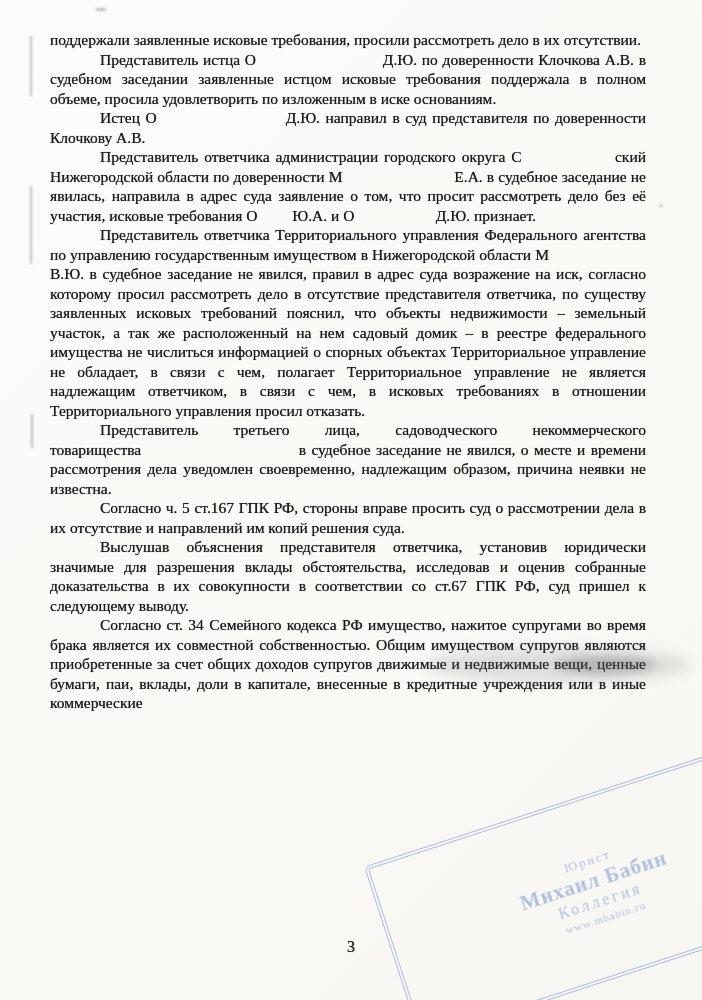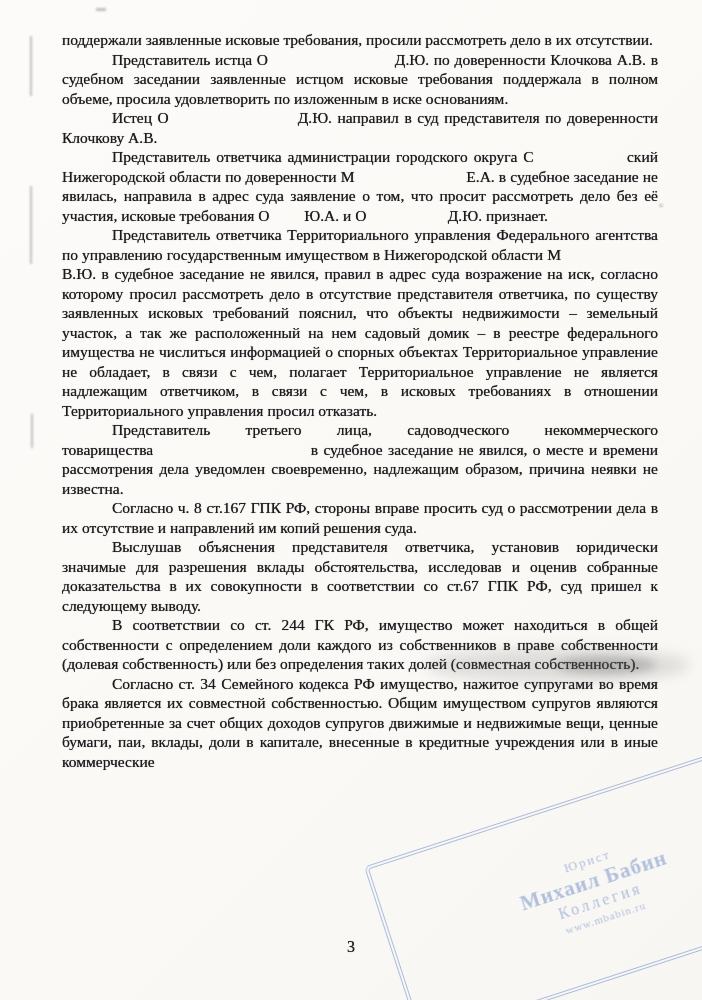--- a/index.html
+++ b/index.html
@@ -6,21 +6,21 @@
   .page{
     position:relative;
     width:702px;height:1000px;
     margin:0 auto;
     background:linear-gradient(135deg,#fcfbf9 0%,#faf9f6 60%,#f7f6f3 100%);
     overflow:hidden;
     font-family:"Liberation Serif", serif;
   }
   .text-block{
     position:absolute;
-    left:62px;top:30px;
+    left:50px;top:30px;
     width:596px;
     color:#1c1c1e;
     font-size:15.5px;
     line-height:19.5px;
     text-align:justify;
     text-shadow:0 0 .7px rgba(25,25,28,.85);
   }
   .text-block p{
     margin:0;
     text-indent:50px;
@@ -74,23 +74,22 @@
 
 <div class="page">
 
   <div class="text-block">
     <p class="no-indent">поддержали заявленные исковые требования, просили рассмотреть дело в их отсутствии.</p>
     <p>Представитель истца О&nbsp;&nbsp;&nbsp;&nbsp;&nbsp;&nbsp;&nbsp;&nbsp;&nbsp;&nbsp;&nbsp;&nbsp;&nbsp;&nbsp;&nbsp;&nbsp;&nbsp;&nbsp;&nbsp;&nbsp;&nbsp;&nbsp;&nbsp;&nbsp;&nbsp;&nbsp; Д.Ю. по доверенности Клочкова А.В. в судебном заседании заявленные истцом исковые требования поддержала в полном объеме, просила удовлетворить по изложенным в иске основаниям.</p>
     <p>Истец О&nbsp;&nbsp;&nbsp;&nbsp;&nbsp;&nbsp;&nbsp;&nbsp;&nbsp;&nbsp;&nbsp;&nbsp;&nbsp;&nbsp;&nbsp;&nbsp;&nbsp;&nbsp;&nbsp;&nbsp;&nbsp;&nbsp; Д.Ю. направил в суд представителя по доверенности Клочкову А.В.</p>
     <p>Представитель ответчика администрации городского округа С&nbsp;&nbsp;&nbsp;&nbsp;&nbsp;&nbsp;&nbsp;&nbsp;&nbsp;&nbsp;&nbsp;&nbsp;&nbsp;&nbsp;&nbsp;&nbsp;ский Нижегородской области по доверенности М&nbsp;&nbsp;&nbsp;&nbsp;&nbsp;&nbsp;&nbsp;&nbsp;&nbsp;&nbsp;&nbsp;&nbsp;&nbsp;&nbsp;&nbsp;&nbsp;&nbsp;&nbsp;&nbsp;&nbsp;&nbsp;&nbsp;&nbsp;&nbsp;&nbsp;&nbsp; Е.А. в судебное заседание не явилась, направила в адрес суда заявление о том, что просит рассмотреть дело без её участия, исковые требования О&nbsp;&nbsp;&nbsp;&nbsp;&nbsp;&nbsp;&nbsp;&nbsp; Ю.А. и О&nbsp;&nbsp;&nbsp;&nbsp;&nbsp;&nbsp;&nbsp;&nbsp;&nbsp;&nbsp;&nbsp;&nbsp;&nbsp;&nbsp;&nbsp;&nbsp;&nbsp;&nbsp;&nbsp;&nbsp; Д.Ю. признает.</p>
     <p>Представитель ответчика Территориального управления Федерального агентства по управлению государственным имуществом в Нижегородской области М&nbsp;&nbsp;&nbsp;&nbsp;&nbsp;&nbsp;&nbsp;&nbsp;&nbsp;&nbsp;&nbsp;&nbsp;&nbsp;&nbsp;&nbsp;&nbsp;&nbsp;&nbsp;&nbsp;&nbsp;&nbsp;&nbsp;&nbsp;&nbsp; В.Ю. в судебное заседание не явился, правил в адрес суда возражение на иск, согласно которому просил рассмотреть дело в отсутствие представителя ответчика, по существу заявленных исковых требований пояснил, что объекты недвижимости – земельный участок, а так же расположенный на нем садовый домик – в реестре федерального имущества не числиться информацией о спорных объектах Территориальное управление не обладает, в связи с чем, полагает Территориальное управление не является надлежащим ответчиком, в связи с чем,  в исковых требованиях в отношении Территориального управления просил отказать.</p>
     <p>Представитель третьего лица, садоводческого некоммерческого товарищества&nbsp;&nbsp;&nbsp;&nbsp;&nbsp;&nbsp;&nbsp;&nbsp;&nbsp;&nbsp;&nbsp;&nbsp;&nbsp;&nbsp;&nbsp;&nbsp;&nbsp;&nbsp;&nbsp;&nbsp;&nbsp;&nbsp;&nbsp;&nbsp;&nbsp;&nbsp;&nbsp;&nbsp; в судебное заседание не явился, о месте и времени рассмотрения дела уведомлен своевременно, надлежащим образом, причина неявки не известна.</p>
-    <p>Согласно ч. 8 ст.167 ГПК РФ, стороны вправе просить суд о рассмотрении дела в их отсутствие и направлений им копий решения суда.</p>
+    <p>Согласно ч. 5 ст.167 ГПК РФ, стороны вправе просить суд о рассмотрении дела в их отсутствие и направлений им копий решения суда.</p>
     <p>Выслушав объяснения представителя ответчика, установив юридически значимые для разрешения вклады обстоятельства, исследовав и оценив собранные доказательства в их совокупности в соответствии со ст.67 ГПК РФ, суд пришел к следующему выводу.</p>
-    <p>В соответствии со ст. 244 ГК РФ, имущество может находиться в общей собственности с определением доли каждого из собственников в праве собственности (долевая собственность) или без определения таких долей (совместная собственность).</p>
     <p>Согласно ст. 34 Семейного кодекса РФ имущество, нажитое супругами во время брака является их совместной собственностью. Общим имуществом супругов являются приобретенные за счет общих доходов супругов движимые и недвижимые вещи, ценные бумаги,  паи,  вклады, доли в капитале, внесенные в кредитные учреждения или в иные коммерческие</p>
   </div>
 
   <div class="smudge-a"></div>
   <div class="smudge-b"></div>
 
   <div class="stamp">
     <div class="s1">Юрист</div>
     <div class="s2">Михаил Бабин</div>
     <div class="s3">Коллегия</div>

